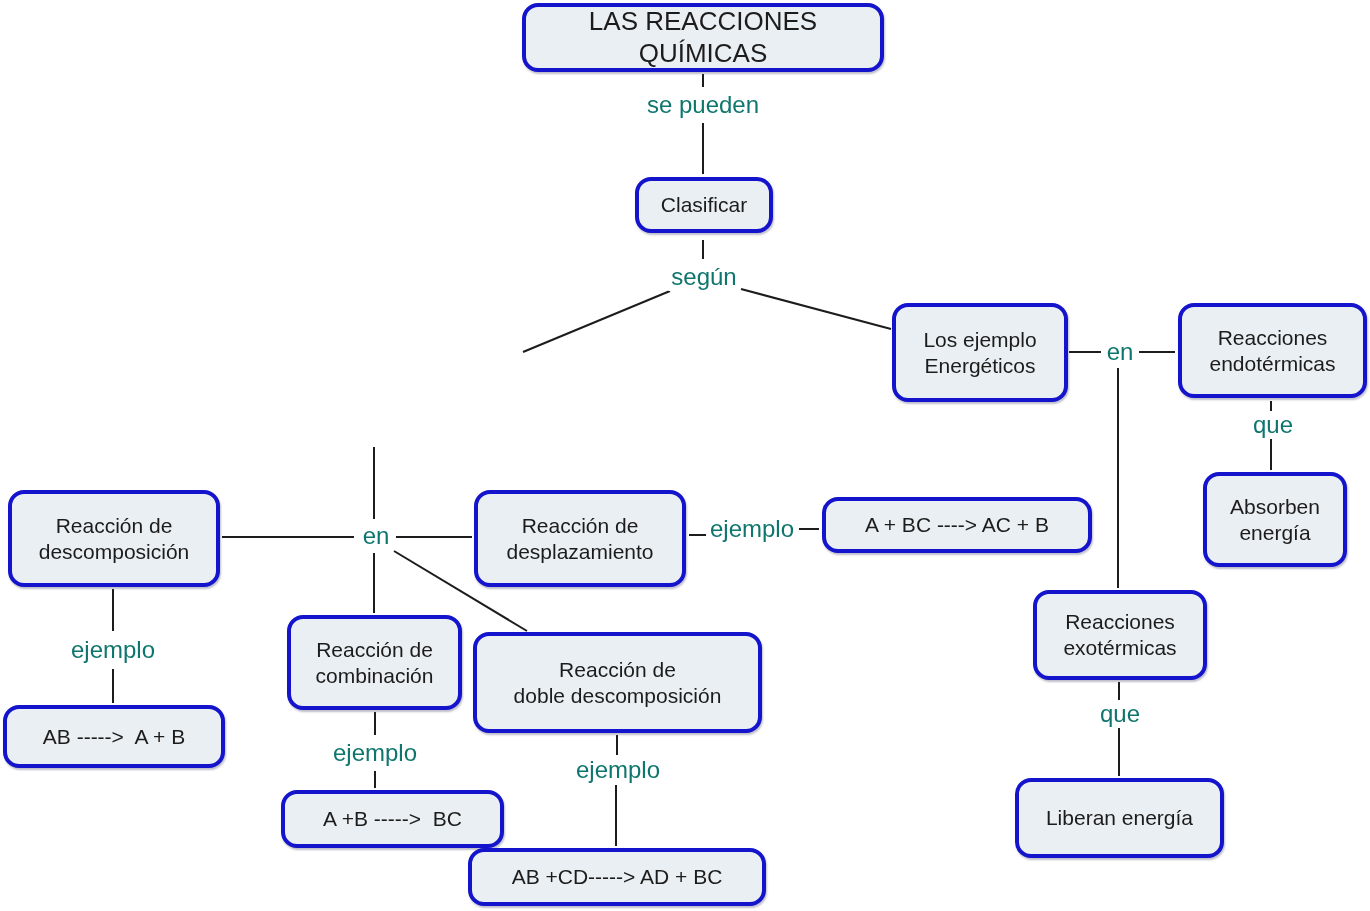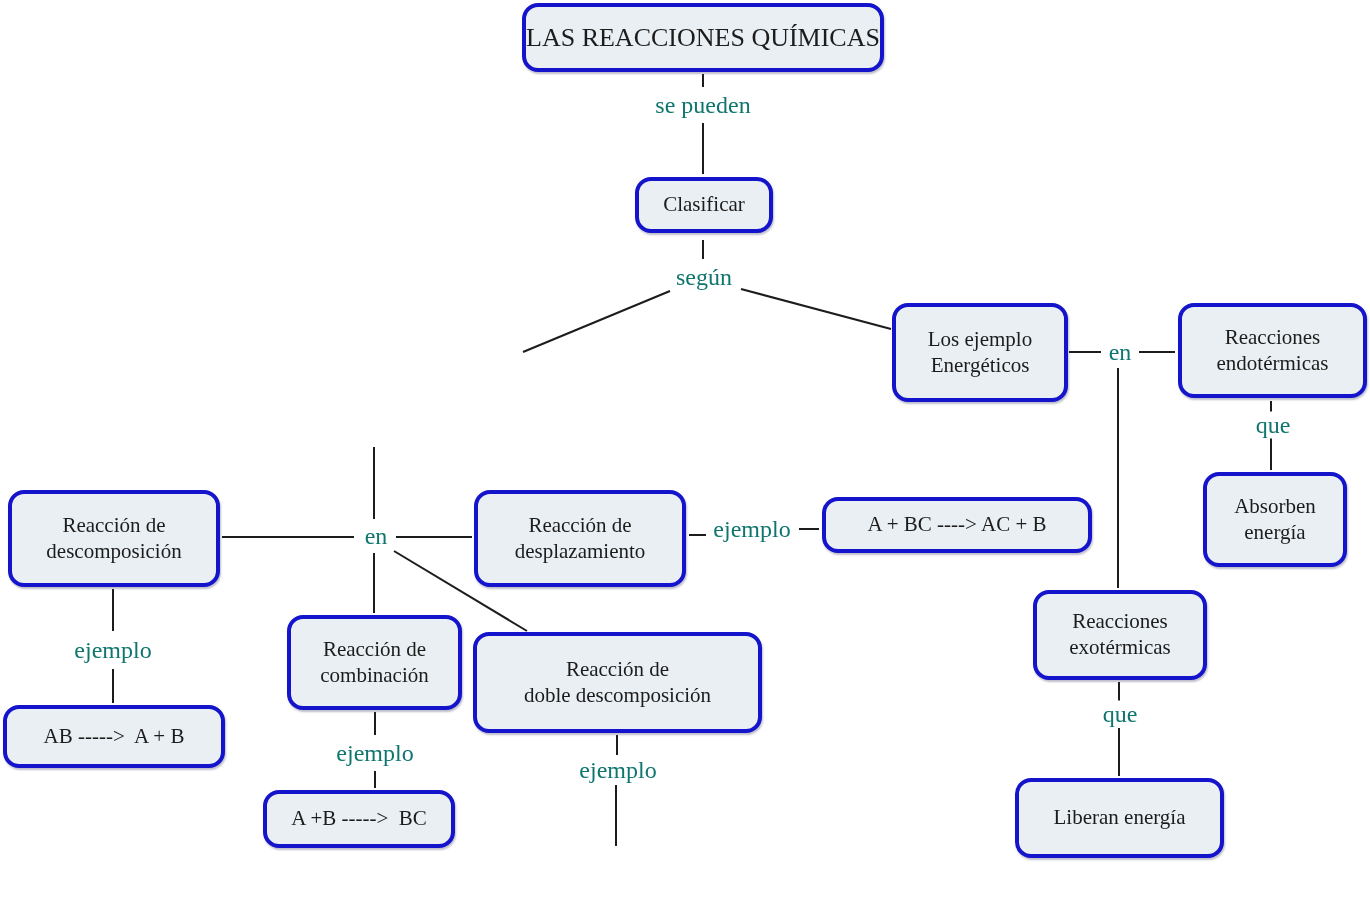--- a/index.html
+++ b/index.html
@@ -1,20 +1,20 @@
 <!DOCTYPE html>
 <html><head>
 <meta charset="utf-8">
 <style>
   html,body{margin:0;padding:0;background:#ffffff;}
   .canvas{
     position:relative;
     width:1370px;height:911px;
     background:#ffffff;
-    font-family:Liberation Serif, serif;
+    font-family:Liberation Sans, sans-serif;
     color:#1c1c1c;
     overflow:hidden;
   }
   svg.wires{position:absolute;left:0;top:0;width:1370px;height:911px;}
   svg.wires line{stroke:#1c1c1c;stroke-width:2;}
   .node{
     position:absolute;
     box-sizing:border-box;
     background:#eaeff3;
     border:4px solid #1414cc;
@@ -98,22 +98,23 @@
   <div class="node" style="left:287px;top:615px;width:175px;height:95px">Reacción de
 combinación</div>
 
   <div class="node" style="left:473px;top:632px;width:289px;height:101px">Reacción de
 doble descomposición</div>
 
   <div class="node" style="left:3px;top:705px;width:222px;height:63px">AB -----&gt;  A + B</div>
 
   <div class="node" style="left:822px;top:497px;width:270px;height:56px">A + BC ----&gt; AC + B</div>
 
-  <div class="node" style="left:263px;top:790px;width:192px;height:58px">A +B -----&gt;  BC</div>
+  <div class="node" style="left:281px;top:790px;width:223px;height:58px">A +B -----&gt;  BC</div>
 
+  <div class="node" style="left:468px;top:848px;width:298px;height:58px">AB +CD-----&gt; AD + BC</div>
 
   <span class="lbl" style="left:703px;top:105px">se pueden</span>
 
   <span class="lbl" style="left:704px;top:277px">según</span>
 
   <span class="lbl" style="left:376px;top:536px">en</span>
 
   <span class="lbl" style="left:1120px;top:352px">en</span>
 
   <span class="lbl" style="left:113px;top:650px">ejemplo</span>

